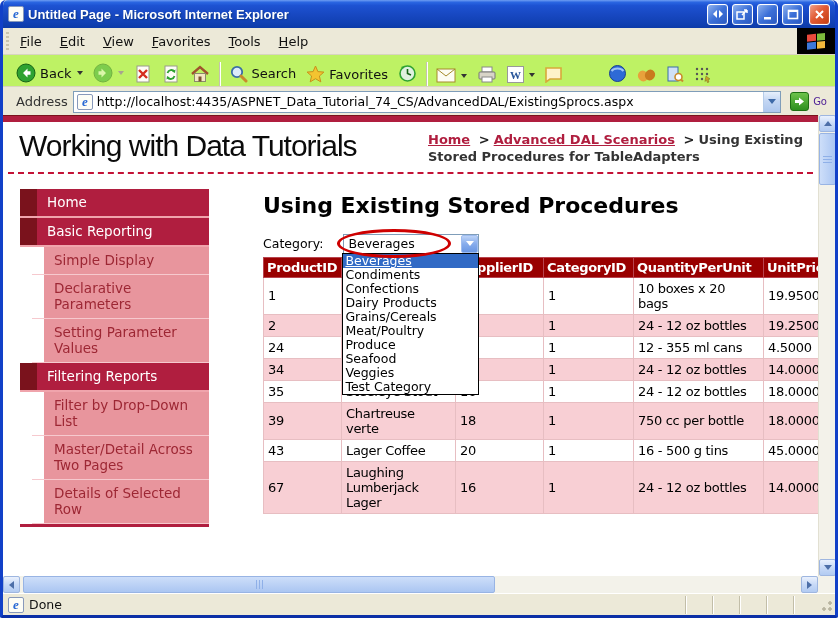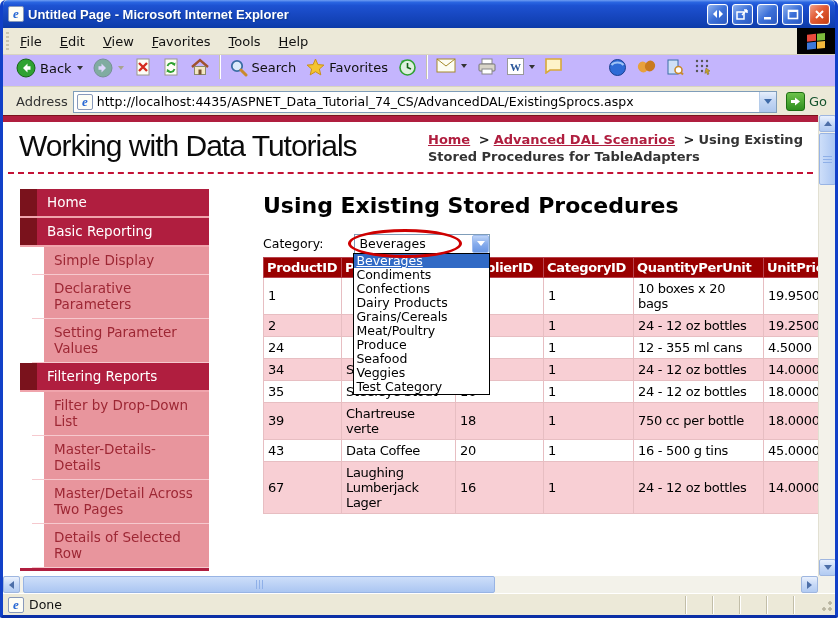--- a/index.html
+++ b/index.html
@@ -43,38 +43,38 @@
     height:27px; flex:0 0 27px; display:flex; align-items:stretch;
     background:#ECE9D8; border-bottom:1px solid #d8d4c0;
   }
   .grip { width:8px; background:repeating-linear-gradient(180deg,#c9c5ae 0 2px,#ece9d8 2px 4px); background-size:3px 100%; background-repeat:no-repeat; background-position:3px center; margin:4px 0; }
   .menu-items { display:flex; align-items:center; flex:1; }
   .menu-item { display:inline-block; padding:4px 9px; font-size:13px; color:#111; }
   .menu-item::first-letter { text-decoration:underline; }
   .winlogo { width:38px; background:#000; display:flex; align-items:center; justify-content:center; }
 
   
-  .toolbar { height:32px; flex:0 0 32px; display:flex; align-items:flex-start; background:#c4b5fd; border-bottom:1px solid #d8d4c0; padding-right:4px; }
+  .toolbar { height:32px; flex:0 0 32px; display:flex; align-items:flex-end; background:#bef264; border-bottom:1px solid #d8d4c0; padding-right:4px; }
   .t-btn { display:flex; align-items:center; gap:4px; padding:3px 5px; font-size:13px; color:#111; white-space:nowrap; }
   .t-caret { width:0; height:0; border-left:3px solid transparent; border-right:3px solid transparent; border-top:4px solid #333; margin-left:1px; }
   .t-caret.dis { border-top-color:#a8a48e; }
   .t-sep { width:1px; height:24px; background:#c6c2ae; box-shadow:1px 0 0 #fff; margin:0 4px; }
   .t-gap { width:36px; }
   .dis-ico { opacity:.45; }
 
   
   .addressbar { height:28px; flex:0 0 28px; display:flex; align-items:center; background:#ECE9D8; padding:2px 4px 1px 0; gap:5px; }
   .addr-label { font-size:13px; color:#333; }
   .addr-field { flex:1; height:22px; background:#fff; border:1px solid #7F9DB9; display:flex; align-items:center; padding-left:3px; gap:4px; }
   .addr-url { flex:1; font-size:12.5px; color:#000; white-space:nowrap; overflow:hidden; }
   .combo-btn { width:17px; height:20px; background:linear-gradient(180deg,#E7F0FC,#C3D6F3 45%,#ADC7EE); border-left:1px solid #B5CCEA; display:flex; align-items:center; justify-content:center; }
   .combo-btn .chev { width:0;height:0;border-left:4px solid transparent;border-right:4px solid transparent;border-top:5px solid #3E6AA8; }
   .go-area { display:flex; align-items:center; gap:4px; padding:0 4px; }
   .go-ico { width:19px; height:19px; border-radius:3px; background:linear-gradient(180deg,#6cc24a,#2e8f1f); border:1px solid #1d6f12; display:flex; align-items:center; justify-content:center; }
-  .go-label { font-size:13px; color:#14532d; }
+  .go-label { font-size:10px; color:#4c1d95; }
 
   
   .content { flex:0 0 461px; height:461px; background:#fff; position:relative; overflow:hidden; }
   .content-inner { position:absolute; inset:0; right:17px; overflow:hidden; }
   .red-topbar { height:7px; background:#B01E3F; border-top:1px solid #7A121C; }
   .pagehead { display:flex; justify-content:space-between; padding:7px 12px 3px 16px; }
   .site-title { font-family:"Liberation Sans", sans-serif; font-size:30px; letter-spacing:-1px; color:#0b0b0b; white-space:nowrap; }
   .breadcrumb { width:378px; font-size:13px; font-weight:bold; color:#333; line-height:1.3; padding-top:3px; }
   .crumb { white-space:normal; }
   .crumb .sep { margin:0 4px; color:#222; }
@@ -94,21 +94,21 @@
   .side-item.lv1 .lbl { background:#B01E3F; color:#fff; }
   .side-item.lv2 { margin-left:12px; border-bottom:1px solid #F6C9CE;align-items:flex-end; }
   .side-item.lv2 .edge { width:12px; }
   .side-item.lv2 .lbl { background:#E8959D; color:#9D2734; }
 
   
   .main { margin-left:54px; width:601px; overflow:hidden; }
   .page-heading { font-size:22px; font-weight:bold; color:#000; margin:4px 0 16px; }
   .catrow { display:flex; align-items:center; font-size:12.5px; color:#000; margin-bottom:3px; }
   .cat-label { margin-right:20px; }
-  .selectwrap { position:relative;margin-left:11px; }
+  .selectwrap { position:relative; }
   .selectbox { width:136px; height:20px; border:1px solid #7F9DB9; background:#fff; display:flex; align-items:center; }
   .sel-text { flex:1; font-size:12.5px; padding-left:4px; white-space:nowrap; overflow:hidden; }
   .sel-btn { width:17px; height:18px; background:linear-gradient(180deg,#BDD3F7,#86ACEC 50%,#6A97E4); border:1px solid #9EBCF0; border-radius:2px; display:flex; align-items:center; justify-content:center; }
   .sel-btn .chev { width:0;height:0;border-left:4px solid transparent;border-right:4px solid transparent;border-top:5px solid #fff; }
   .droplist { position:absolute; left:-1px; top:19px; width:137px; background:#fff; border:1px solid #000; z-index:30; }
   .opt { font-size:12.5px; height:14px; line-height:14px; padding:0 2px; color:#000; white-space:nowrap; overflow:hidden; }
   .opt.selected { background:#316AC5; color:#fff; text-decoration:underline; }
   .ellipse { position:absolute; left:-6px; top:-5px; width:114px; height:29px; border:3px solid #CE0000; border-radius:50%; z-index:40; pointer-events:none; }
 
   
@@ -406,24 +406,20 @@
             <div class="side-item odd lv1">
               <span class="edge"></span>
               <span class="lbl">Filtering Reports</span>
             </div>
 
             <div class="side-item even lv2">
               <span class="edge"></span>
               <span class="lbl">Filter by Drop-Down List</span>
             </div>
 
-            <div class="side-item odd lv2">
-              <span class="edge"></span>
-              <span class="lbl">Master-Details-Details</span>
-            </div>
 
             <div class="side-item even lv2">
               <span class="edge"></span>
               <span class="lbl">Master/Detail Across Two Pages</span>
             </div>
 
             <div class="side-item odd lv2">
               <span class="edge"></span>
               <span class="lbl">Details of Selected Row</span>
             </div>
@@ -546,21 +542,21 @@
                   <td>39</td>
                   <td>Chartreuse verte</td>
                   <td>18</td>
                   <td>1</td>
                   <td>750 cc per bottle</td>
                   <td>18.0000</td>
                 </tr>
 
                 <tr class="even">
                   <td>43</td>
-                  <td>Data Coffee</td>
+                  <td>Lager Coffee</td>
                   <td>20</td>
                   <td>1</td>
                   <td>16 - 500 g tins</td>
                   <td>45.0000</td>
                 </tr>
 
                 <tr class="odd">
                   <td>67</td>
                   <td>Laughing Lumberjack Lager</td>
                   <td>16</td>

